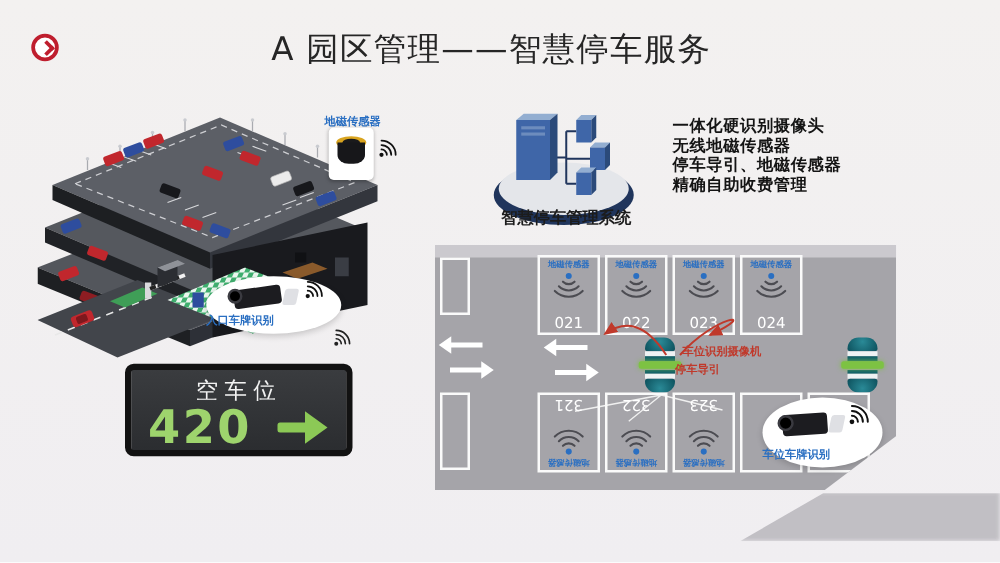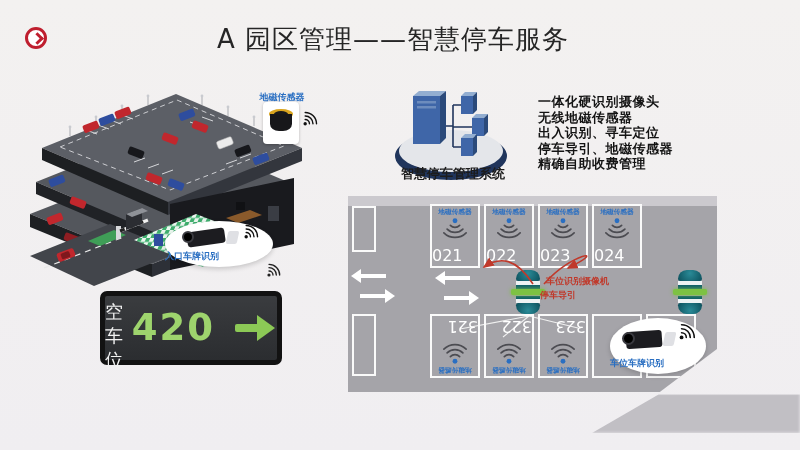--- a/index.html
+++ b/index.html
@@ -23,42 +23,42 @@
   .cyl-body{position:absolute;left:7px;top:12px;width:22px;height:17px;background:#17171a;
     border-radius:0 0 9px 9px / 0 0 7px 7px;}
   .cam-ellipse{position:absolute;background:#fff;border-radius:50%;box-shadow:0 2px 5px rgba(0,0,0,.18);}
   .cam-body{position:absolute;background:#1c1c20;border-radius:3px;}
   .cam-lens{position:absolute;border-radius:50%;background:#000;border:2px solid #3a3a40;box-sizing:border-box;}
   .cam-mount{position:absolute;background:#dfe0e4;transform:skewX(-12deg);border-radius:2px;}
   .cam-label{position:absolute;left:0;right:0;bottom:4px;}
   
   .board{position:absolute;left:100px;top:291px;width:182px;height:74px;box-sizing:border-box;
     background:linear-gradient(180deg,#3a3c3f,#2b2d30);border:5px solid #121212;border-radius:7px;
-    display:flex;flex-direction:row;}
+    display:flex;flex-direction:column;align-items:center;}
   .board-title{margin-top:4px;font-size:18px;letter-spacing:5px;color:#f2f2f2;font-weight:500;}
   .board-row{display:flex;align-items:center;gap:18px;margin-top:0px;}
   .board-count{font-size:37px;font-weight:700;color:#9ed46d;letter-spacing:2px;line-height:36px;}
   .g-arrow{position:relative;width:44px;height:26px;}
   .g-arrow .bar{position:absolute;left:2px;top:9px;width:24px;height:8px;background:#8cc956;border-radius:2px;}
   .g-arrow .head{position:absolute;left:24px;top:0;width:0;height:0;border-top:13px solid transparent;
     border-bottom:13px solid transparent;border-left:18px solid #8cc956;}
   
   .system-label{position:absolute;left:386px;top:165px;width:134px;text-align:center;
     font-size:13px;font-weight:700;color:#1c1c1c;}
   .features{position:absolute;left:538px;top:94px;font-size:13px;font-weight:600;color:#141414;line-height:15.6px;
     letter-spacing:.5px;}
   
   .pmap{position:absolute;left:348px;top:196px;width:369px;height:196px;background:#a5a4a9;
     clip-path:polygon(0 0,100% 0,100% 78%,84.5% 100%,0 100%);}
   .pmap .curb{position:absolute;left:0;top:0;width:100%;height:10px;background:#cbc9ce;}
   .pspace{position:absolute;width:50px;height:64px;border:2px solid #fafafa;box-sizing:border-box;}
   .pspace.toprow{top:8px;}
   .pspace.botrow{top:118px;}
   .sidespace{position:absolute;left:4px;width:24px;border:2px solid #fafafa;box-sizing:border-box;}
-  .p-num{position:absolute;left:0;right:0;bottom:1px;color:#fff;font-size:16px;font-weight:500;}
+  .p-num{position:absolute;left:0;right:0;bottom:1px;text-align:center;color:#fff;font-size:12px;font-weight:500;}
   .sensor{position:absolute;left:0;right:0;top:1px;text-align:center;}
   .s-label{display:block;font-size:7px;transform:scale(.95);color:#2a6fc2;font-weight:600;white-space:nowrap;}
   .flipwrap{position:absolute;inset:0;transform:rotate(180deg);}
   .h-arrow{position:absolute;height:3.5px;width:26px;background:#fff;}
   .h-arrow.left::before{content:"";position:absolute;left:-9px;top:-5px;border-top:7px solid transparent;
     border-bottom:7px solid transparent;border-right:10px solid #fff;}
   .h-arrow.right::after{content:"";position:absolute;right:-9px;top:-5px;border-top:7px solid transparent;
     border-bottom:7px solid transparent;border-left:10px solid #fff;}
   .gd{position:absolute;width:24px;height:44px;top:74px;}
   .gd .cap{height:11px;background:radial-gradient(circle at 50% 30%, #2a8a97, #0c4f5b);border-radius:12px 12px 3px 3px;}
@@ -259,21 +259,20 @@
       <polygon points="68,52 80,52 84,48 72,48" fill="#93aed1"></polygon>
       <polygon points="80,52 84,48 84,66 80,70" fill="#2b4a7a"></polygon>
       <rect x="68" y="52" width="12" height="18" fill="#3f66a8"></rect>
     </g>
   </svg>
   <div class="system-label">智慧停车管理系统</div>
 
   <div class="features">
     <div>一体化硬识别摄像头</div>
     <div>无线地磁传感器</div>
-    <div>出入识别、寻车定位</div>
     <div>停车导引、地磁传感器</div>
     <div>精确自助收费管理</div>
   </div>
 
   <div class="pmap">
     <div class="curb"></div>
 
     <div class="sidespace" style="top:10px;height:46px"></div>
     <div class="sidespace" style="top:118px;height:62px"></div>
 

